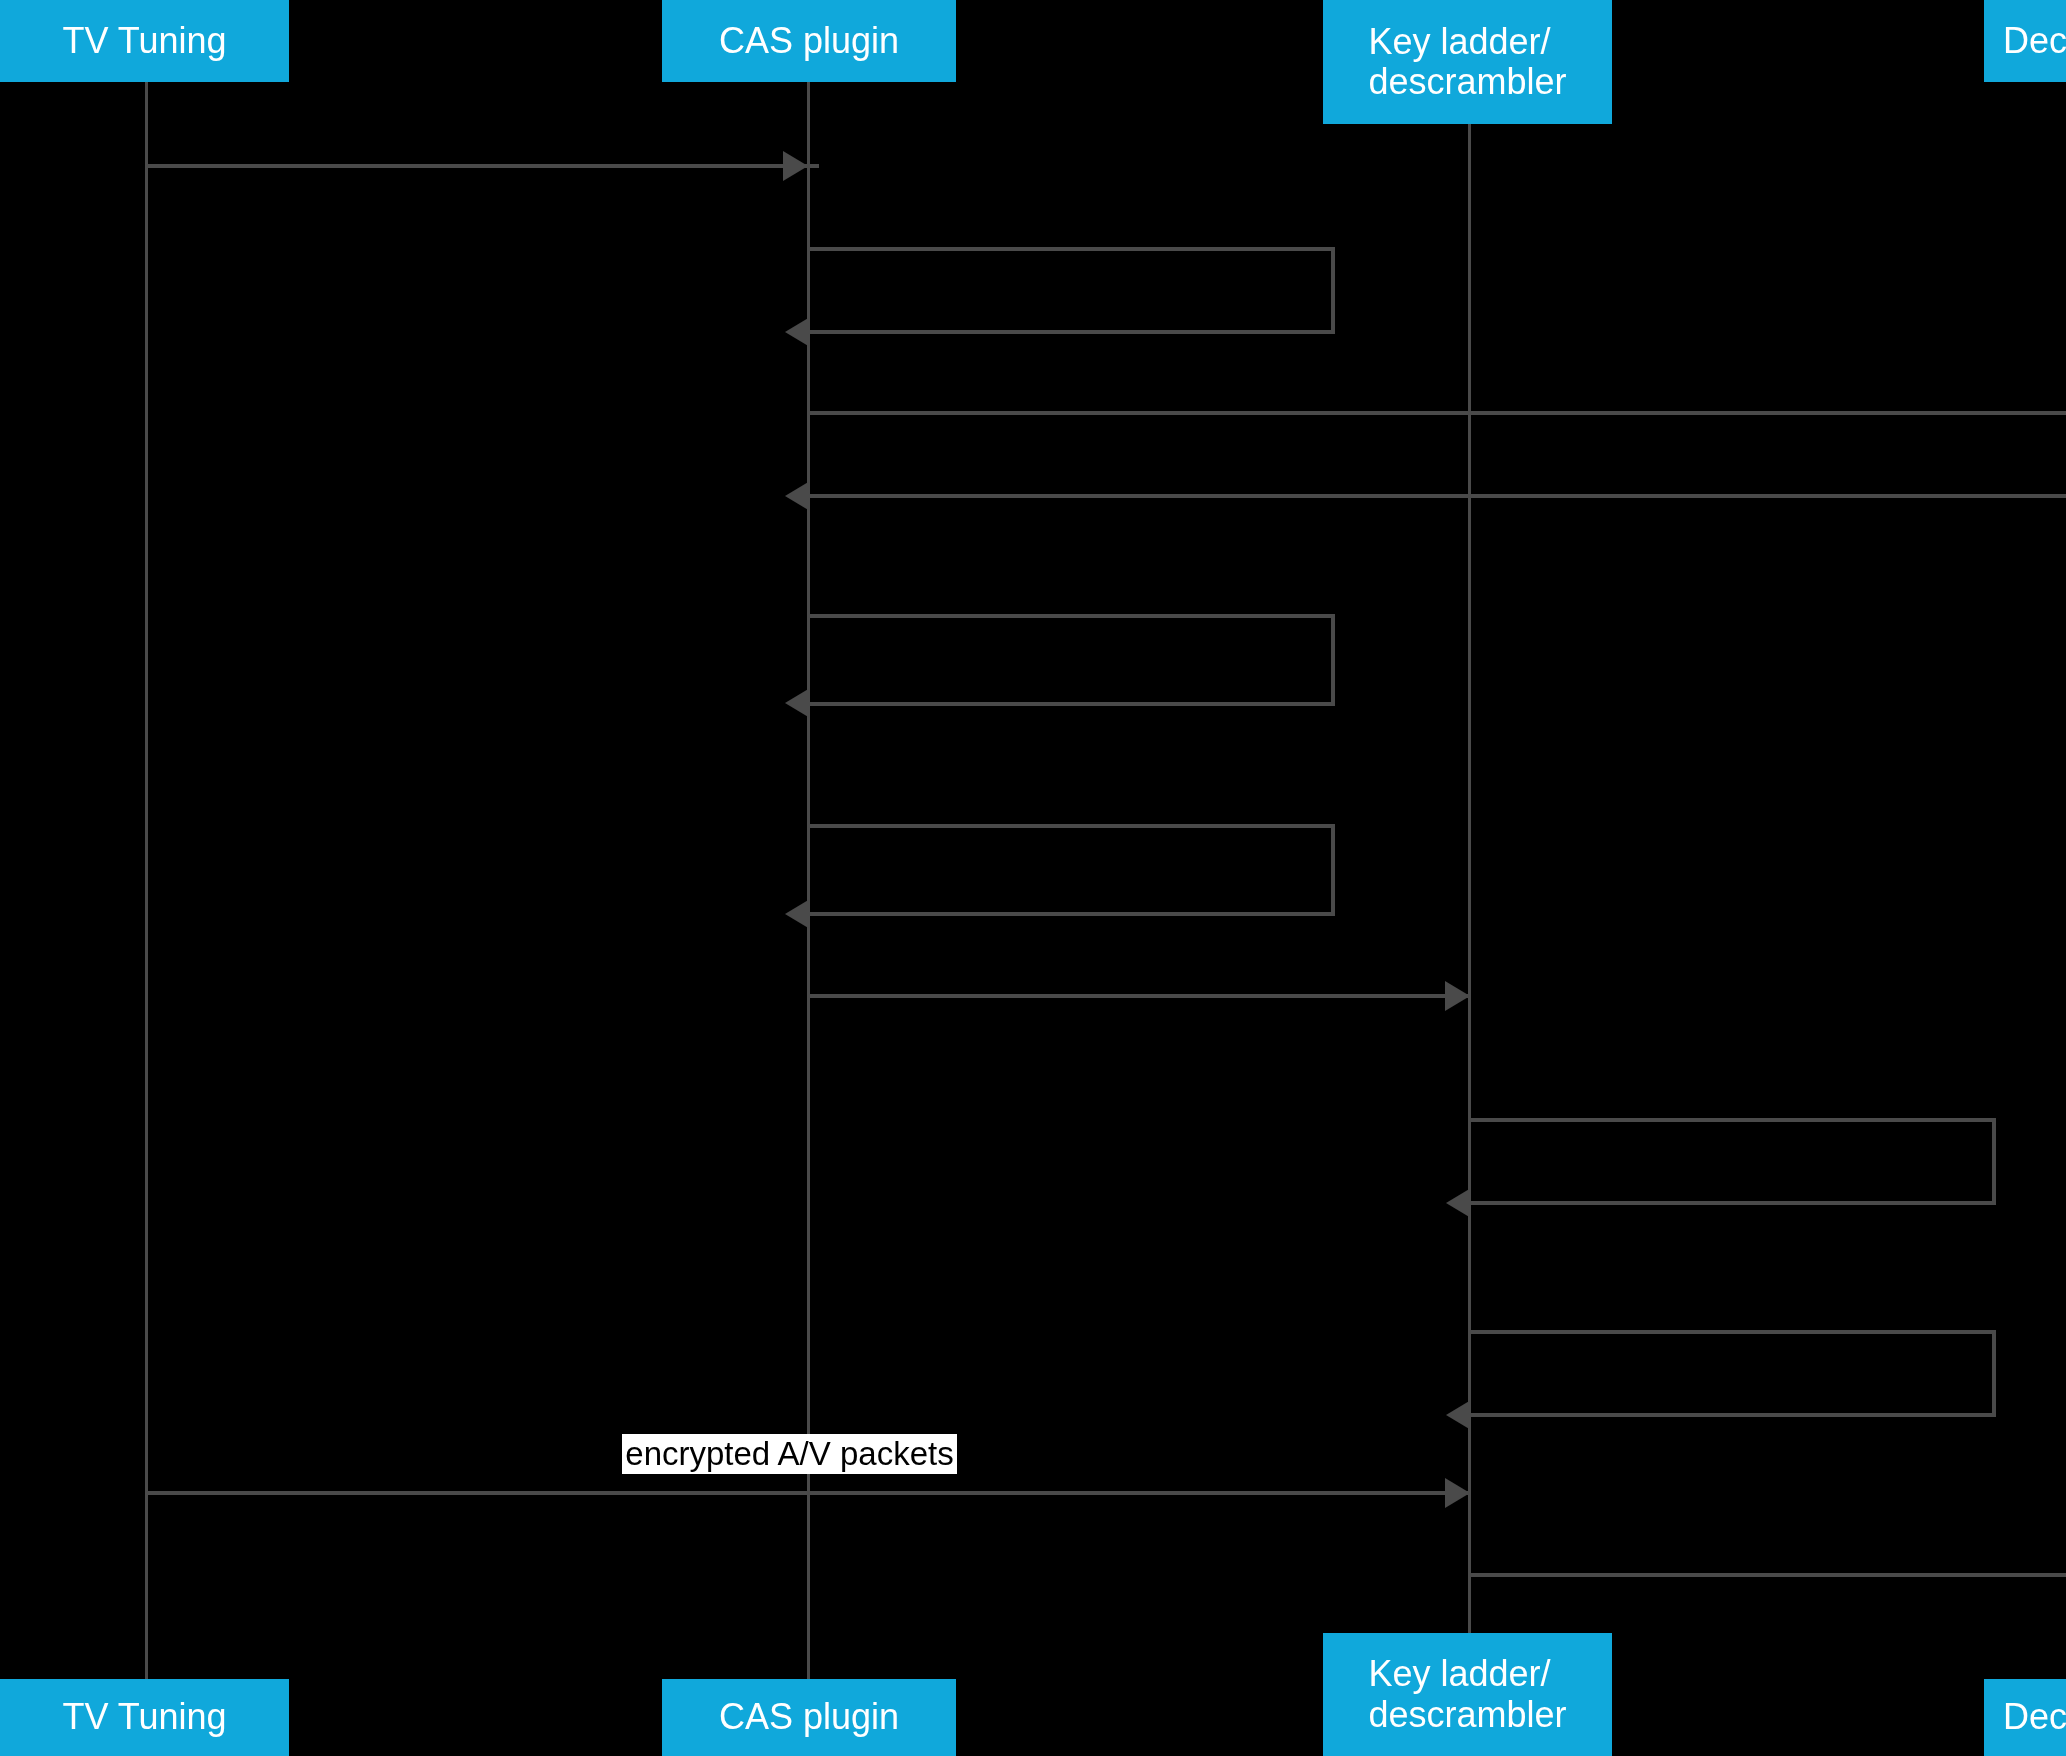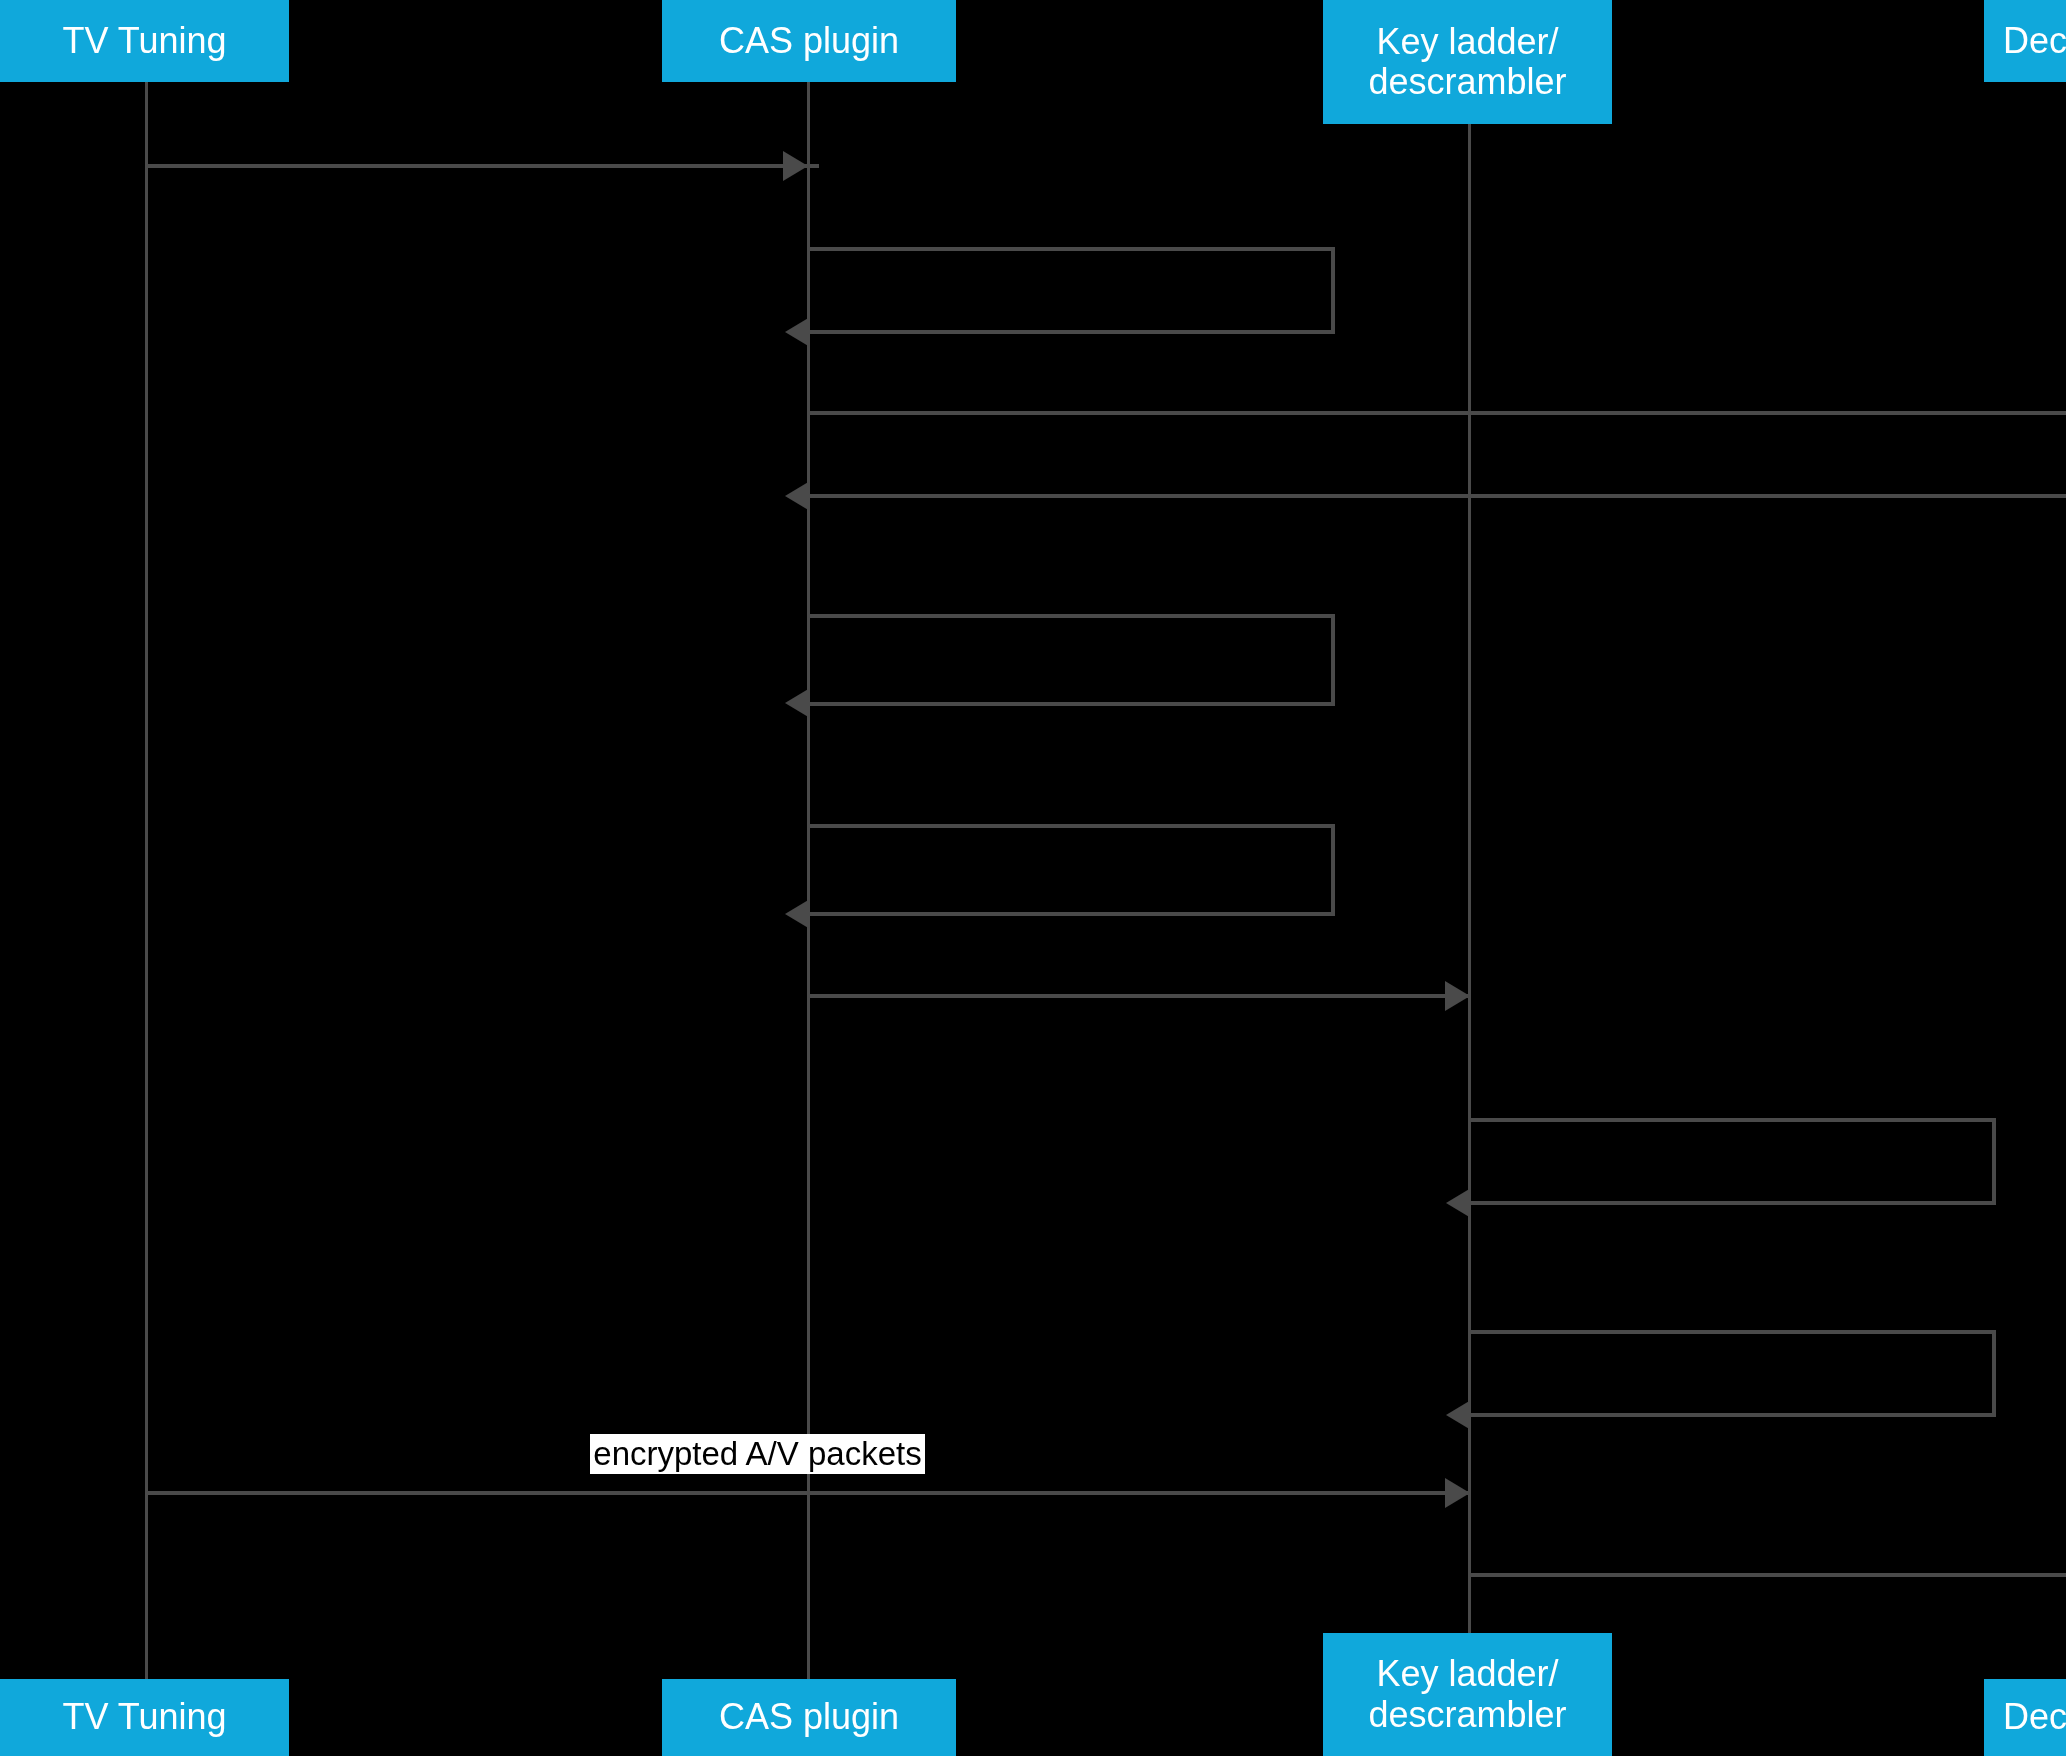--- a/index.html
+++ b/index.html
@@ -20,21 +20,20 @@
     width: 2.5px;
     background: #4a4a4a;
   }
   .actor-box {
     position: absolute;
     background: #10a8db;
     color: #ffffff;
     display: flex;
     align-items: center;
     justify-content: center;
-    text-align: center;
     font-size: 36px;
     line-height: 1.12;
     font-family: "Liberation Sans", sans-serif;
     box-sizing: border-box;
     padding: 1.7px 4.1px;
     white-space: pre-line;
   }
   .msg-line {
     position: absolute;
     height: 4.1px;
@@ -64,20 +63,21 @@
   }
   .msg-label {
     position: absolute;
     background: #ffffff;
     color: #000000;
     font-size: 33px;
     line-height: 1.1;
     font-family: "Liberation Sans", sans-serif;
     padding: 1.7px 3.3px;
     white-space: nowrap;
+    margin-left: 32px;
   }
 </style>
 </head>
 <body>
 
 <div id="canvas">
 
   <div class="lifeline" style="left:145px; top:82px; height:1603px;"></div>
   <div class="lifeline" style="left:807px; top:82px; height:1603px;"></div>
   <div class="lifeline" style="left:1468px; top:124px; height:1512px;"></div>

